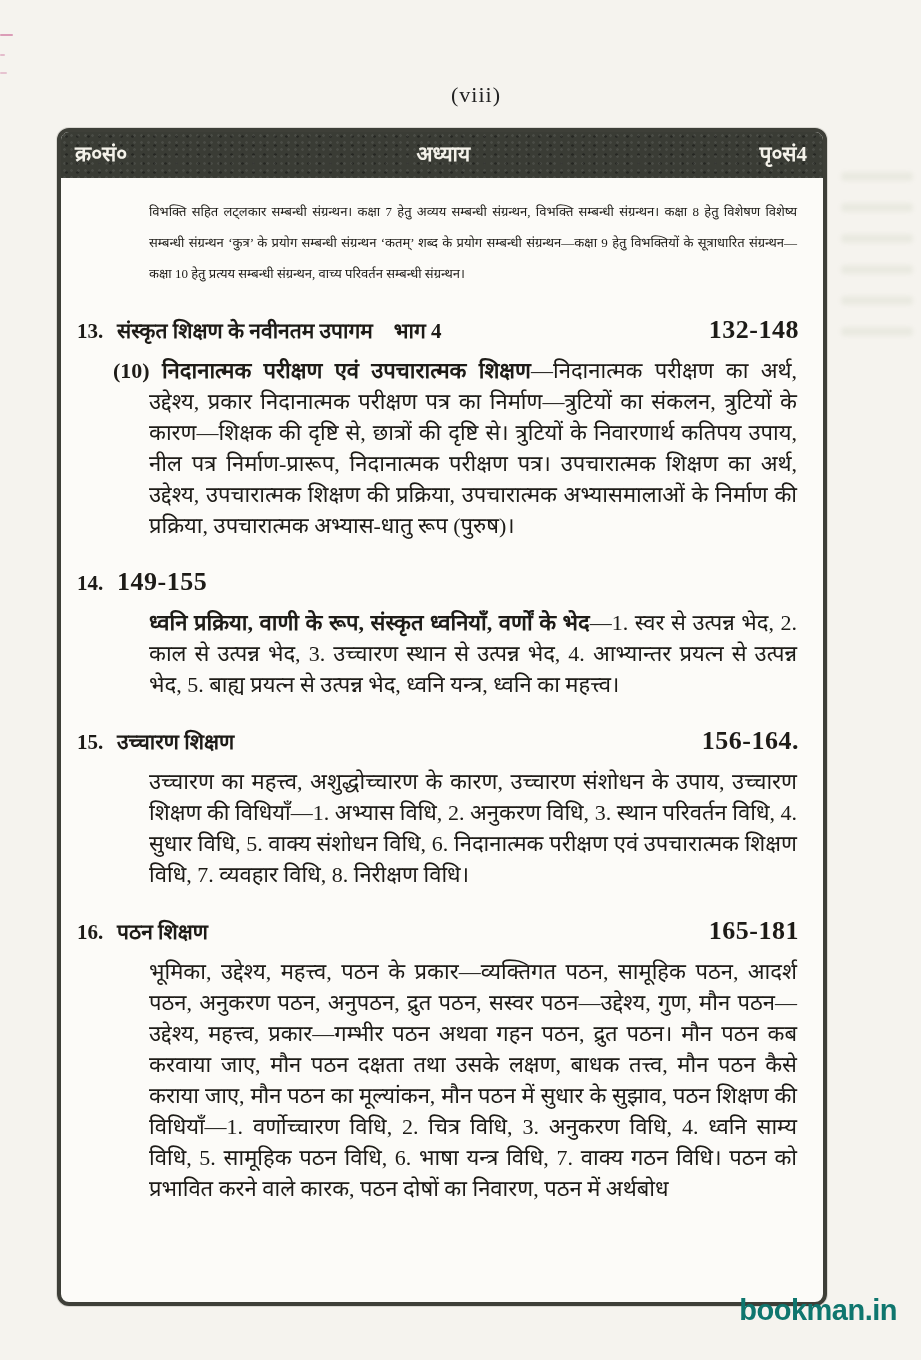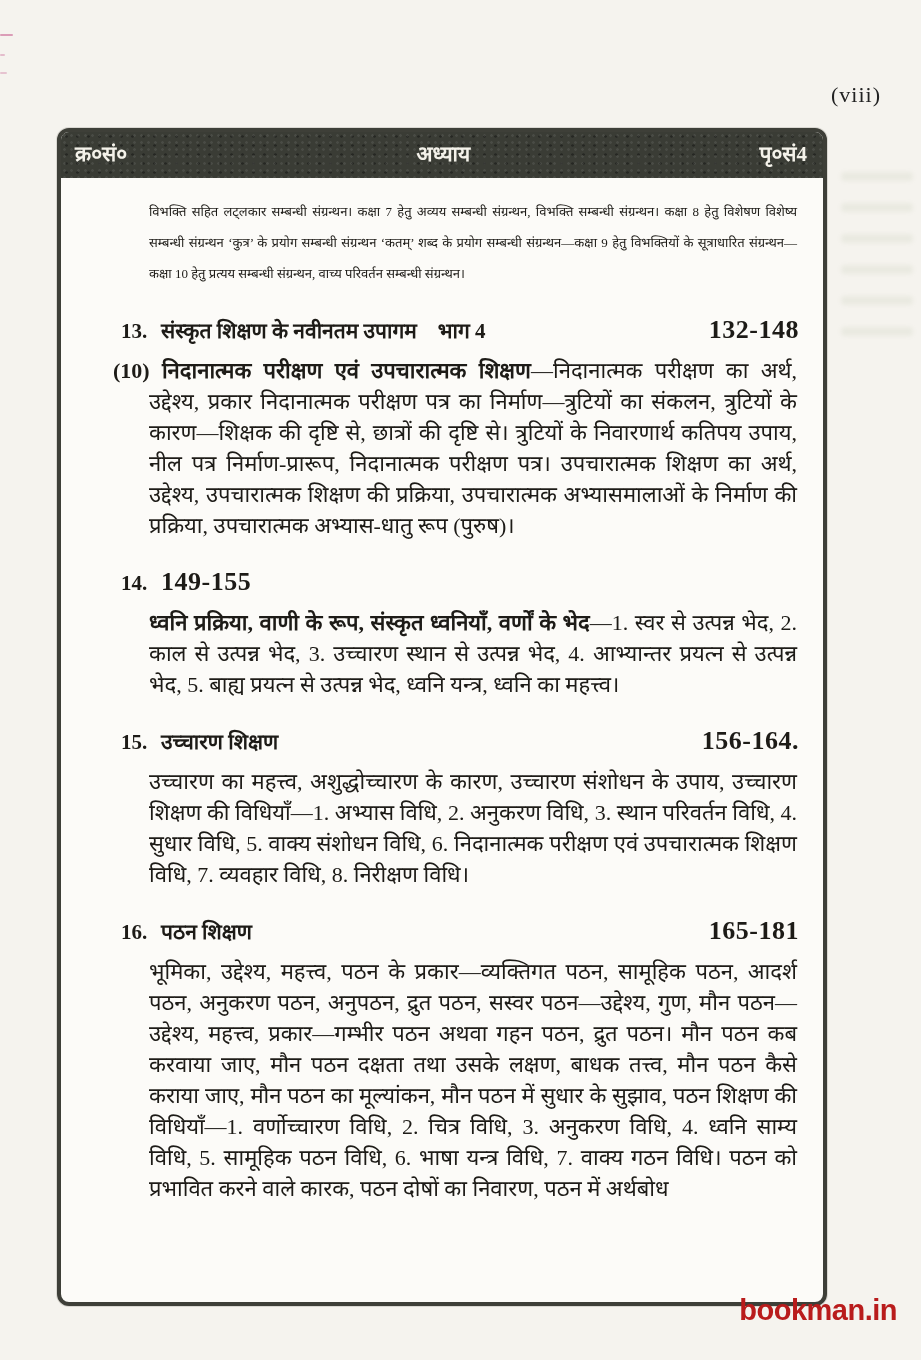--- a/index.html
+++ b/index.html
@@ -6,22 +6,22 @@
   html, body { width: 921px; height: 1360px; }
   body {
     position: relative;
     background: #f5f3ee;
     font-family: "Liberation Serif", "DejaVu Serif", serif;
     color: #1d1b17;
     overflow: hidden;
   }
   .folio {
     position: absolute;
-    top: 82px; left: 1px; width: 880px;
-    text-align: right;
+    top: 82px; left: 16px; width: 880px;
+    text-align: center;
     font-size: 22px;
     letter-spacing: 1px;
     color: #222;
     padding-left: 40px;
   }
   
   .pen-marks { position: absolute; top: 30px; left: 0; width: 14px; height: 60px; }
   .pen-marks .m1, .pen-marks .m2, .pen-marks .m3 {
     position: absolute; left: 0; background: #c5558b; opacity: .55; border-radius: 2px;
   }
@@ -72,39 +72,39 @@
     line-height: 31px;
     text-align: justify;
   }
   .entry { margin-top: 26px; }
   .entry-head {
     display: flex;
     align-items: baseline;
     font-weight: 700;
     font-size: 21px;
   }
-  .entry-head .num { width: 40px; flex: 0 0 auto; margin-left: 44px; }
+  .entry-head .num { width: 40px; flex: 0 0 auto; }
   .entry-head .title { flex: 1; white-space: pre-wrap; }
   .entry-head .pages { flex: 0 0 auto; text-align: right; font-size: 26px; letter-spacing: .5px; }
   p.entry-body {
     margin: 10px 2px 0 72px;
     font-size: 22px;
     line-height: 31px;
     text-align: justify;
   }
   p.entry-body.hang { text-indent: -36px; }
   p.entry-body b { font-weight: 700; }
 
   .watermark {
     position: absolute;
     top: 1294px; right: 24px;
     font-family: "Liberation Sans", "DejaVu Sans", sans-serif;
     font-weight: 700;
     font-size: 29px;
-    color: #b91c1c;
+    color: #0f766e;
     letter-spacing: -0.5px;
   }
 </style>
 </head>
 <body>
 
 <div>
 
   <div class="pen-marks">
     <span class="m1"></span>

